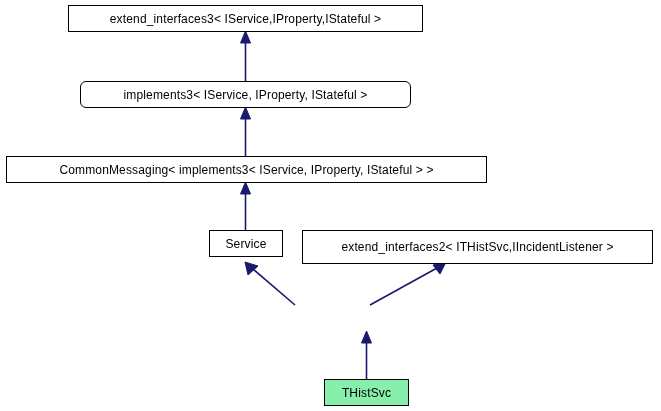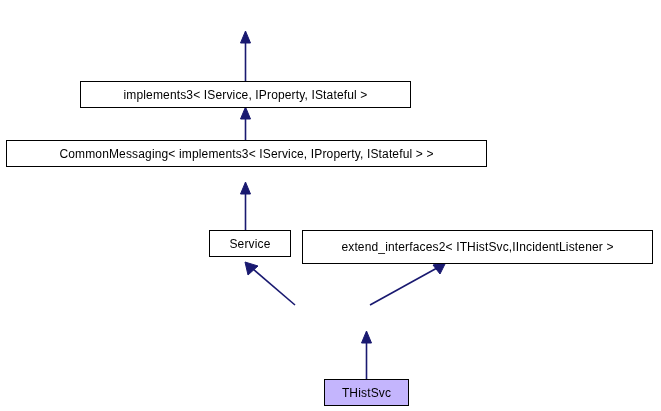--- a/index.html
+++ b/index.html
@@ -27,21 +27,21 @@
     position: absolute;
     box-sizing: border-box;
     border: 1px solid #000000;
     background: #ffffff;
     display: flex;
     align-items: center;
     justify-content: center;
     white-space: nowrap;
   }
   .node.focus {
-    background: #c4b5fd;
+    background: #86efac;
   }
   .node-label {
     font-family: "Liberation Sans", sans-serif;
     font-size: 12px;
     line-height: 12px;
     color: #000000;
     letter-spacing: 0.15px;
     white-space: nowrap;
   }
 </style>
@@ -76,30 +76,33 @@
       <line x1="370" y1="305" x2="437" y2="268" stroke="#191970" stroke-width="1.6"></line>
       <polygon points="446,262 433,265 440,274" fill="#191970" stroke="#191970" stroke-width="1"></polygon>
     </g>
 
     <g>
       <line x1="366.5" y1="379" x2="366.5" y2="342" stroke="#191970" stroke-width="1.6"></line>
       <polygon points="366.5,331 361.5,343 371.5,343" fill="#191970" stroke="#191970" stroke-width="1"></polygon>
     </g>
   </svg>
 
+  <div class="node" style="left:68px; top:5px; width:355px; height:27px;">
+    <span class="node-label">extend_interfaces3&lt; IService,IProperty,IStateful &gt;</span>
+  </div>
 
-  <div class="node" style="left:80px; top:81px; width:331px; height:27px;">
+  <div class="node" style="left:80px; top:81px; width:331px; height:27px;border-radius:6px;">
     <span class="node-label">implements3&lt; IService, IProperty, IStateful &gt;</span>
   </div>
 
-  <div class="node" style="left:6px; top:140px; width:481px; height:27px;">
+  <div class="node" style="left:6px; top:156px; width:481px; height:27px;">
     <span class="node-label">CommonMessaging&lt; implements3&lt; IService, IProperty, IStateful &gt; &gt;</span>
   </div>
 
-  <div class="node" style="left:209px; top:230px; width:82px; height:27px;">
+  <div class="node" style="left:209px; top:230px; width:74px; height:27px;">
     <span class="node-label">Service</span>
   </div>
 
   <div class="node" style="left:302px; top:230px; width:351px; height:34px;">
     <span class="node-label">extend_interfaces2&lt; ITHistSvc,IIncidentListener &gt;</span>
   </div>
 
 
   <div class="node focus" style="left:324px; top:379px; width:85px; height:27px;">
     <span class="node-label">THistSvc</span>

